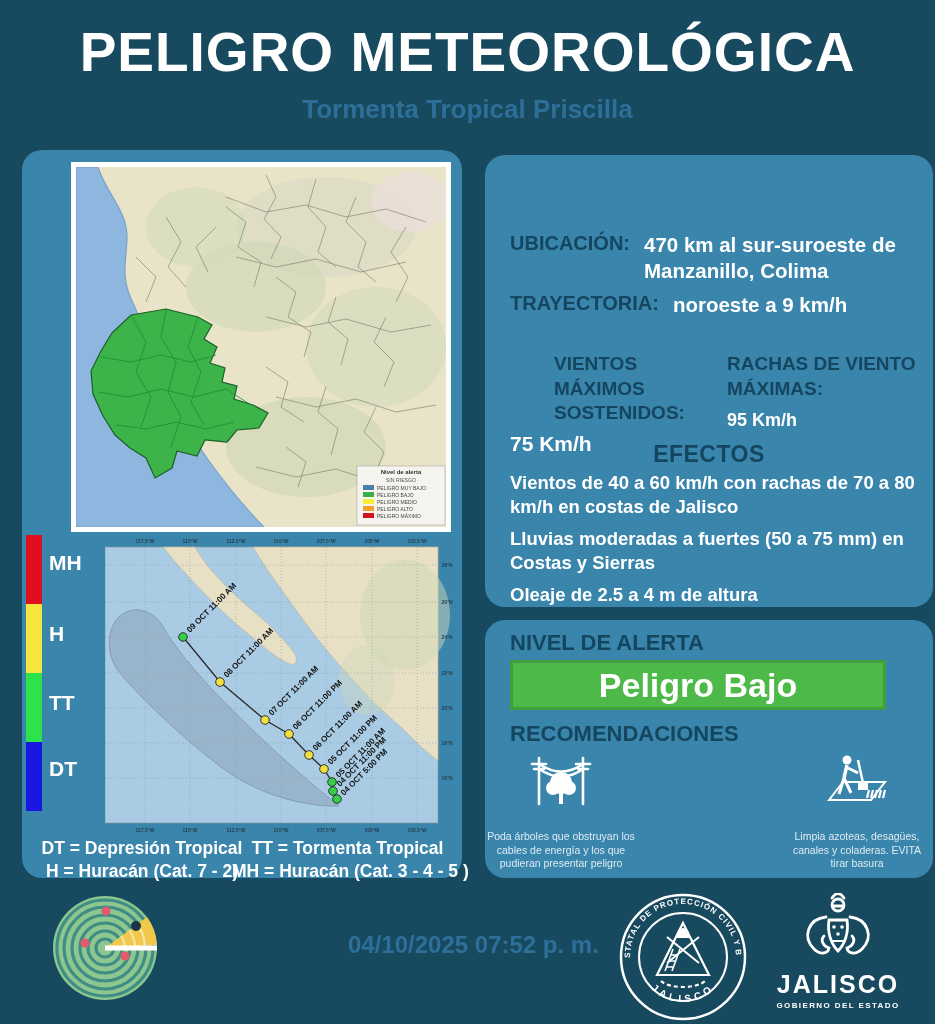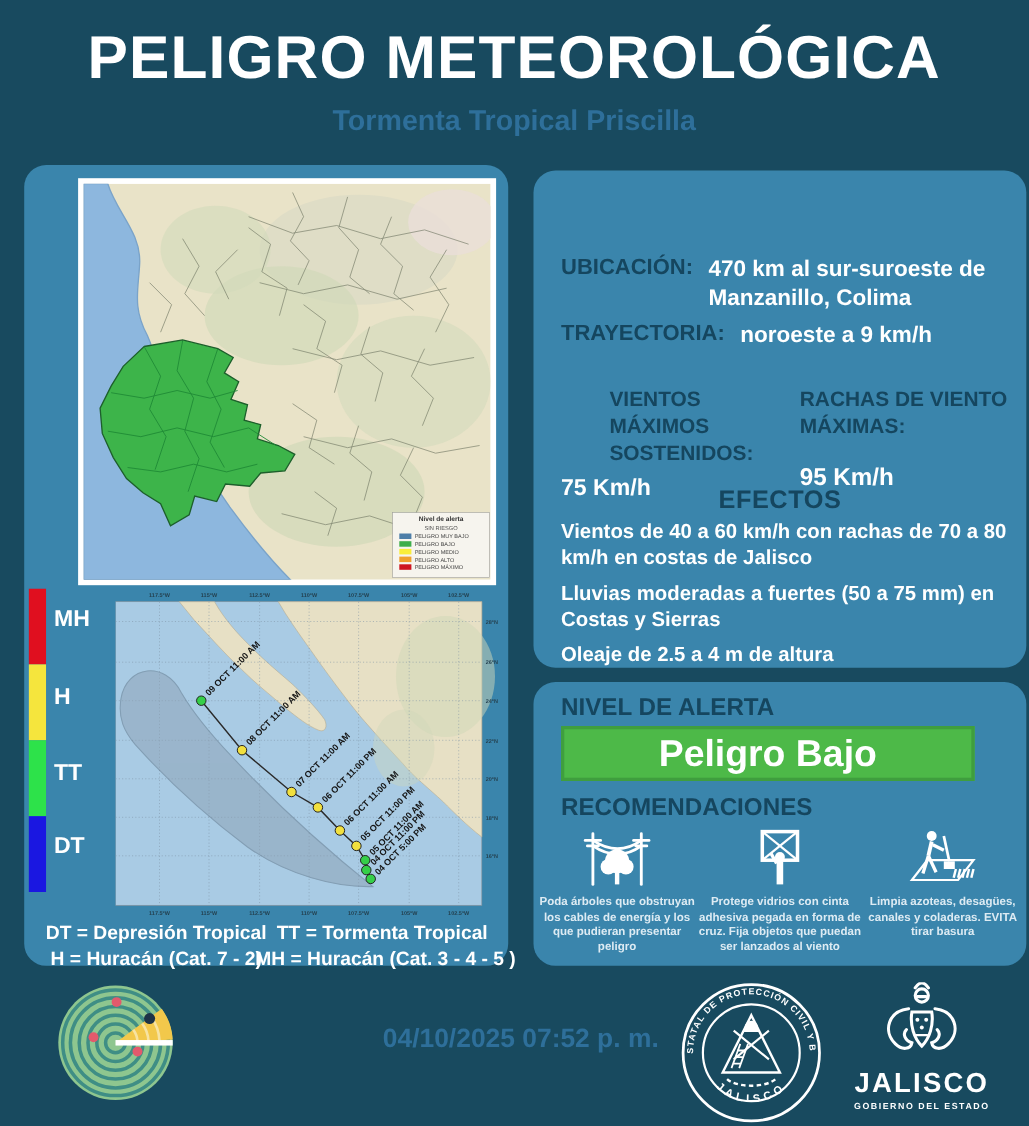--- a/index.html
+++ b/index.html
@@ -23,21 +23,21 @@
   .row{position:absolute;display:flex;gap:14px;align-items:flex-start;}
   .efectos-title{position:absolute;left:0;top:286px;width:100%;text-align:center;
                  color:#15465f;font-weight:bold;font-size:23px;letter-spacing:.5px;}
   .effect{position:absolute;left:25px;width:410px;color:#ffffff;font-weight:bold;
           font-size:18.5px;line-height:1.32;}
   .banner{position:absolute;left:25px;top:40px;width:376px;height:50px;background:#4db948;
           border:3px solid #3f9e3e;box-sizing:border-box;display:flex;align-items:center;
           justify-content:center;color:#ffffff;font-size:34px;font-weight:bold;}
   .rec-col{position:absolute;top:132px;width:148px;text-align:center;}
   .rec-col svg{display:block;margin:0 auto;}
-  .rec-text{margin-top:6px;color:#ddebf3;font-size:10.5px;line-height:1.3;font-weight:bold;}
+  .rec-text{margin-top:22px;color:#ddebf3;font-size:10.5px;line-height:1.3;font-weight:normal;}
   .org-lines{left:172px;top:903px;color:#ffffff;line-height:1.12;}
   .org-small{font-size:13px;}
   .org-med{font-size:17.5px;}
   .org-big{font-size:23px;font-weight:bold;}
   .datetime{left:348px;top:931px;color:#2e6f9a;font-size:24px;font-weight:bold;white-space:nowrap;}
 </style>
 </head>
 <body>
 
 <div class="poster">
@@ -204,21 +204,21 @@
     <div class="row" style="left:25px;top:137px;">
       <span class="lbl">TRAYECTORIA:</span>
       <span class="val">noroeste a 9 km/h</span>
     </div>
     <div class="abs" style="left:25px;top:197px;width:212px;">
       <div class="lbl" style="font-size:19px;line-height:1.3;margin-left:44px;">VIENTOS MÁXIMOS SOSTENIDOS:</div>
       <div class="val" style="font-size:21px;margin-top:5px;">75 Km/h</div>
     </div>
     <div class="abs" style="left:242px;top:197px;width:200px;">
       <div class="lbl" style="font-size:19px;line-height:1.3;">RACHAS DE VIENTO MÁXIMAS:</div>
-      <div class="val" style="font-size:22px;margin-top:19px;">95 Km/h</div>
+      <div class="val" style="font-size:18px;margin-top:8px;">95 Km/h</div>
     </div>
     <div class="efectos-title">EFECTOS</div>
     <div class="effect" style="top:316px;">Vientos de 40 a 60 km/h con rachas de 70 a 80 km/h en costas de Jalisco</div>
     <div class="effect" style="top:372px;">Lluvias moderadas a fuertes (50 a 75 mm) en Costas y Sierras</div>
     <div class="effect" style="top:428px;">Oleaje de 2.5 a 4 m de altura</div>
   </div>
 
   <div class="abs panel card2">
     <div class="abs lbl" style="left:25px;top:10px;font-size:22px;">NIVEL DE ALERTA</div>
     <div class="banner">
@@ -239,33 +239,20 @@
             <path d="M10,17 C25,27 40,27 54,17"></path>
         </g>
         <circle cx="32" cy="31" r="11" fill="#ffffff"></circle>
           <circle cx="24" cy="36" r="7" fill="#ffffff"></circle>
         <circle cx="40" cy="36" r="7" fill="#ffffff"></circle>
           <rect x="30" y="40" width="4" height="12" fill="#ffffff"></rect>
       </svg>
       <div class="rec-text">Poda árboles que obstruyan los cables de energía y los que pudieran presentar peligro</div>
     </div>
 
-    <div class="rec-col" style="left:150px;">
-      <svg width="64" height="56" viewBox="0 0 64 56">
-        <g stroke="#ffffff" fill="none">
-          <rect x="16" y="4" width="32" height="26" stroke-width="3.2"></rect>
-          <line x1="16" y1="4" x2="48" y2="30" stroke-width="2"></line>
-          <line x1="48" y1="4" x2="16" y2="30" stroke-width="2"></line>
-        </g>
-        <circle cx="32" cy="27" r="4.5" fill="#ffffff"></circle>
-        <rect x="29" y="31" width="6" height="21" fill="#ffffff"></rect>
-        <line x1="29" y1="33" x2="24" y2="24" stroke="#ffffff" stroke-width="3"></line>
-      </svg>
-      <div class="rec-text">Protege vidrios con cinta adhesiva pegada en forma de cruz. Fija objetos que puedan ser lanzados al viento</div>
-    </div>
 
     <div class="rec-col" style="left:298px;">
       <svg width="64" height="56" viewBox="0 0 64 56">
         <path d="M4,48 L18,30 L60,30 L46,48 Z" stroke="#ffffff" stroke-width="2" fill="none"></path>
         <circle cx="22" cy="8" r="4.5" fill="#ffffff"></circle>
         <path d="M22,13 L19,26" stroke="#ffffff" stroke-width="3.5" fill="none"></path>
         <path d="M19,26 L14,42 M19,26 L26,41" stroke="#ffffff" stroke-width="3" fill="none"></path>
         <path d="M23,16 L33,21" stroke="#ffffff" stroke-width="3" fill="none"></path>
         <line x1="33" y1="8" x2="38" y2="31" stroke="#ffffff" stroke-width="2.5"></line>
         <rect x="33" y="31" width="10" height="7" fill="#ffffff"></rect>

